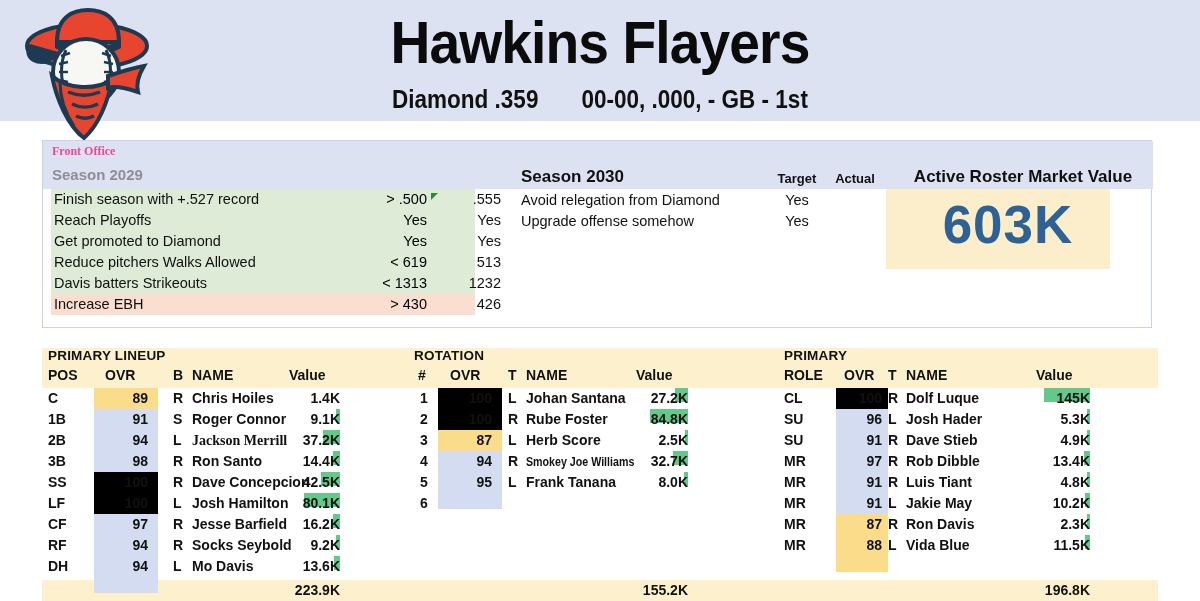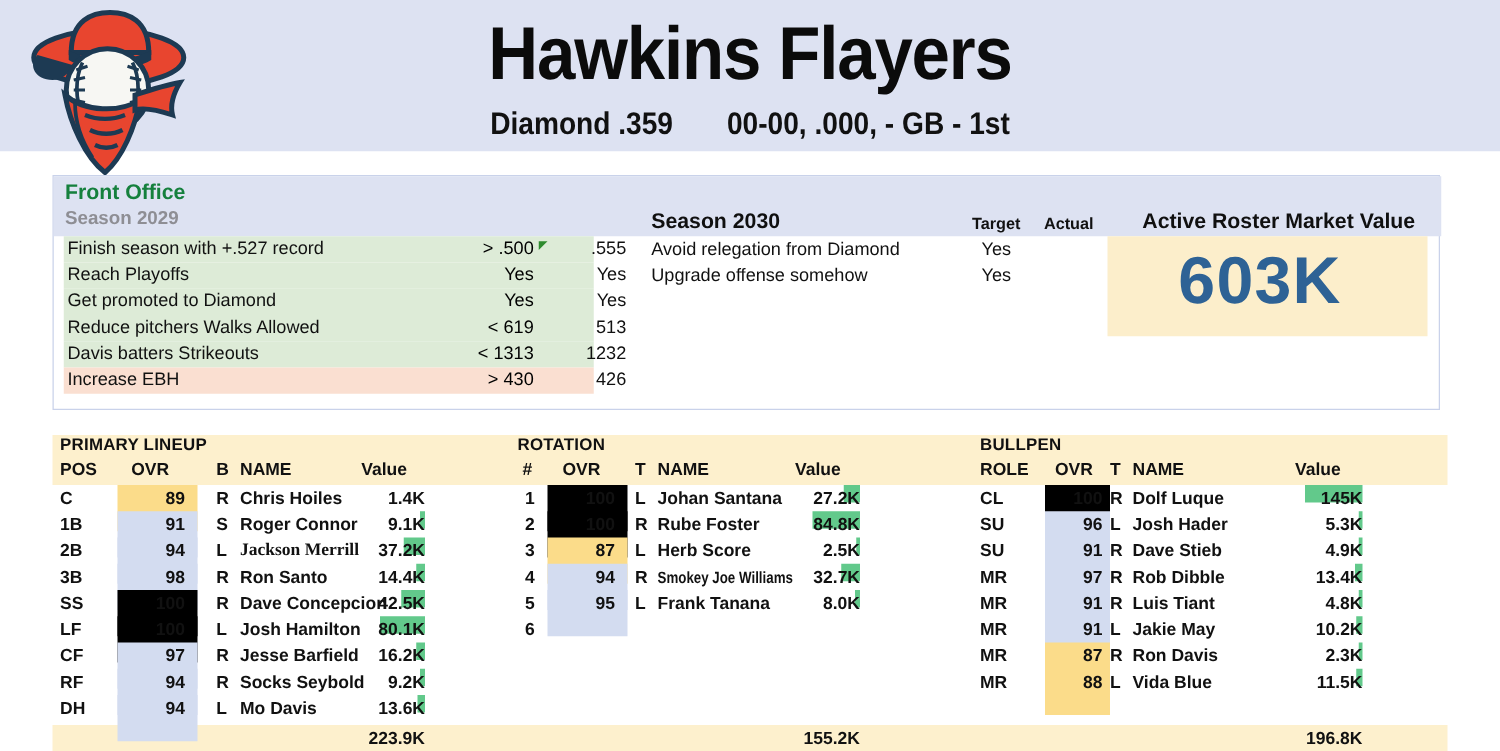--- a/index.html
+++ b/index.html
@@ -40,21 +40,21 @@
   
   .fo-panel{
     position:absolute;left:42px;top:140px;width:1110px;height:188px;
     border:1px solid #c9d2ea;background:#ffffff;box-sizing:border-box;
   }
   .fo-bluebar{
     position:absolute;left:0;top:0;width:1110px;height:48px;
     background:#dde2f2;
   }
   .fo-title{
-    position:absolute;left:9px;top:3px;font-size:17px;font-weight:bold;color:#15803d;
+    position:absolute;left:9px;top:3px;font-size:12px;font-weight:bold;color:#ec4899;font-family:Liberation Serif, serif;
   }
   .fo-season{
     position:absolute;left:9px;top:25px;font-size:15px;font-weight:bold;color:#8e8e94;
   }
 
   
   .goals-left{
     position:absolute;left:8px;top:48px;width:424px;
   }
   .goal-row{
@@ -89,21 +89,21 @@
   .g2-rows{position:absolute;left:0;top:23px;width:400px;}
   .g2-label{position:absolute;left:0;top:0;white-space:nowrap;color:#111;}
   .g2-target{position:absolute;left:248px;top:0;width:56px;text-align:center;color:#111;}
 
   
   .mv-title{
     position:absolute;left:858px;top:26px;width:244px;text-align:center;
     font-size:17px;font-weight:bold;color:#101010;
   }
   .mv-box{
-    position:absolute;left:843px;top:48px;width:256px;height:80px;
+    position:absolute;left:843px;top:48px;width:224px;height:80px;
     background:#fceecb;
   }
   .mv-num{
     position:absolute;left:0;top:5px;width:244px;text-align:center;
     font-size:53px;font-weight:bold;color:#2e6295;letter-spacing:1px;
   }
 
   
   .roster{
     position:absolute;left:42px;top:348px;width:1116px;height:253px;
@@ -408,21 +408,21 @@
           <span class="ovrcell ovr-blank" style="left: 30px; width: 54px; padding-right: 10px;"></span>
           <span class="bt" style="left: 100px;"></span>
           <span class="nm" style="left: 118px;"></span>
           <span class="valtxt" style="left: 182px; width: 98px;"></span>
         </div>
       </div>
     <div class="total" style="left:182px;width:98px;">155.2K</div>
   </div>
 
   <div class="sect" style="left:736px;width:380px;">
-    <div class="sect-title">BULLPEN</div>
+    <div class="sect-title">PRIMARY</div>
     <div class="hdr">
       <span style="left:6px;">ROLE</span>
       <span style="left:66px;">OVR</span>
       <span style="left:110px;">T</span>
       <span style="left:128px;">NAME</span>
       <span style="left:258px;">Value</span>
     </div>
     <div class="rows" id="bullpen-rows">
         <div class="row">
           <span class="posc" style="left: 6px;">CL</span>

